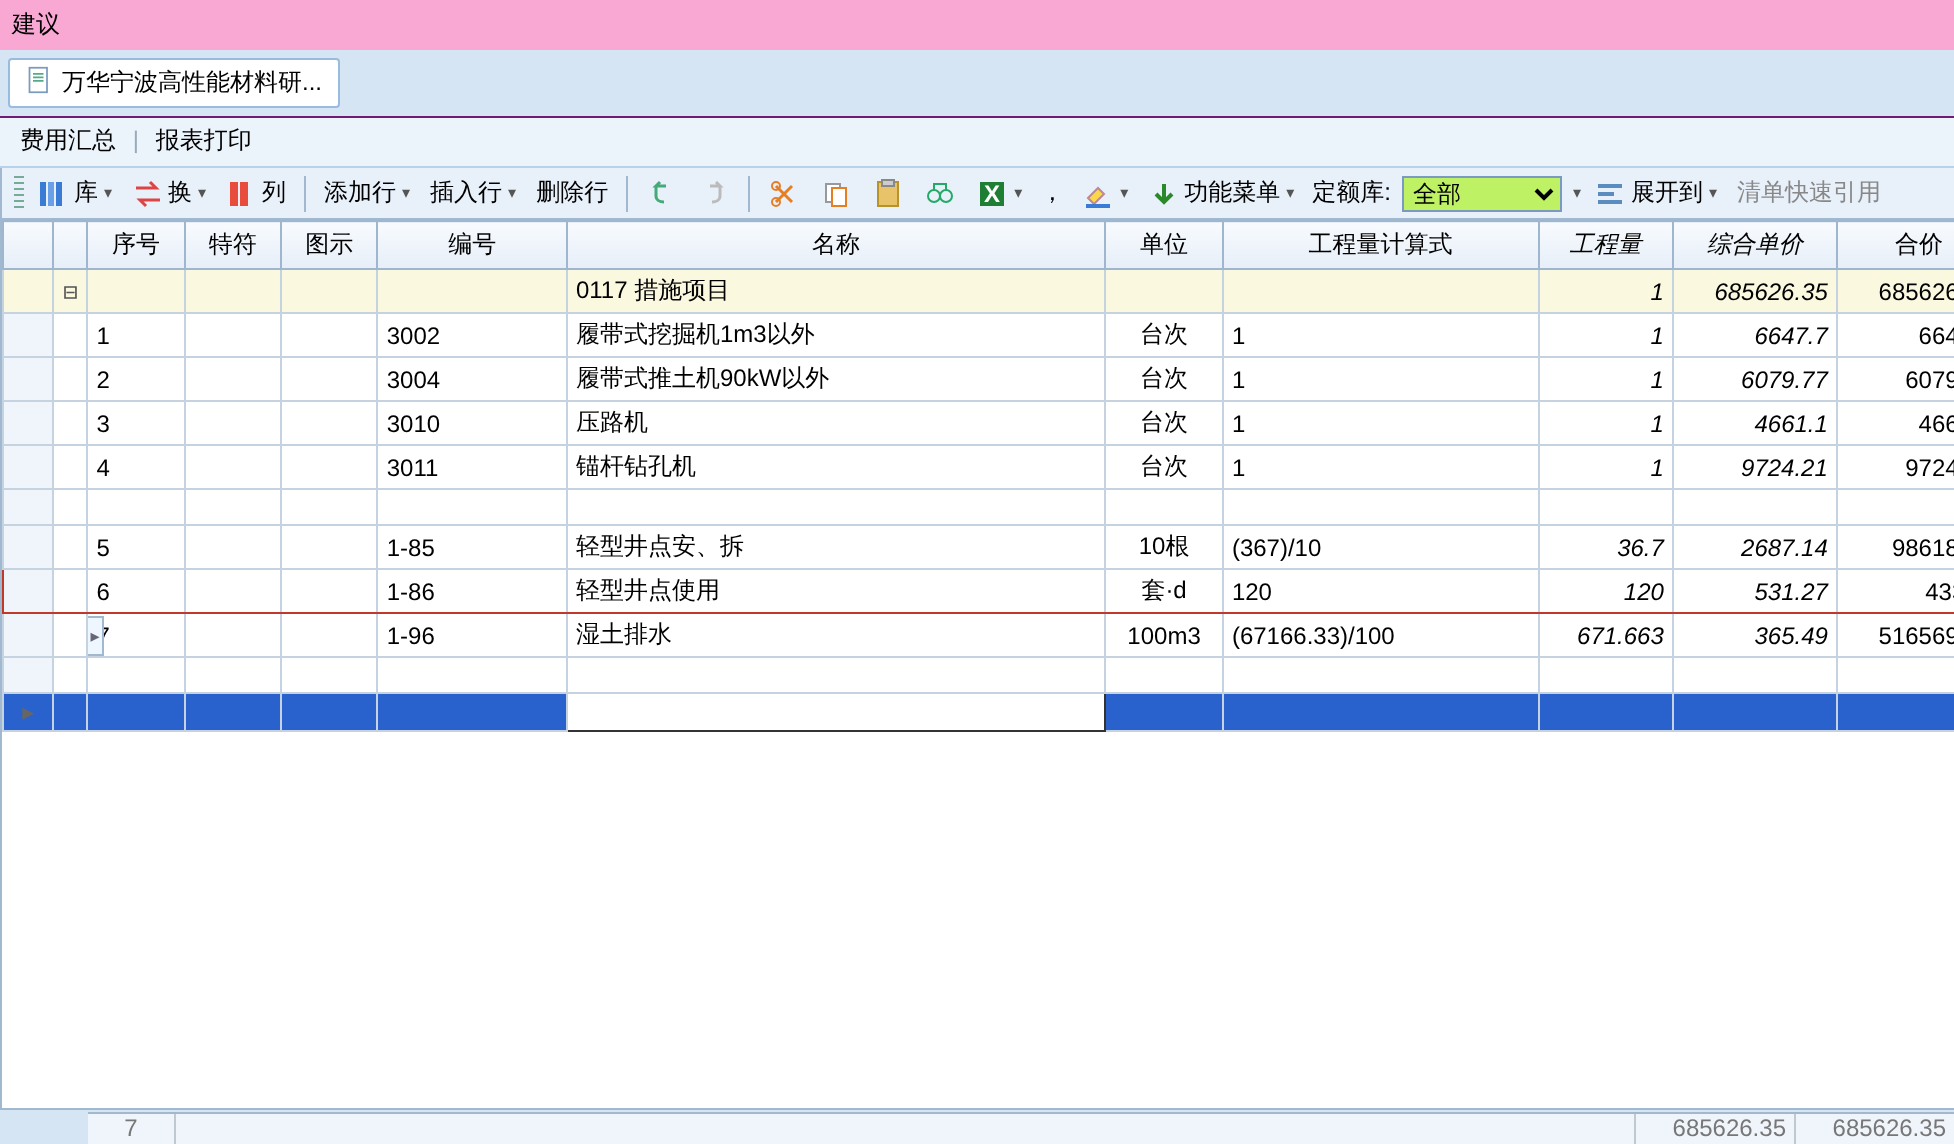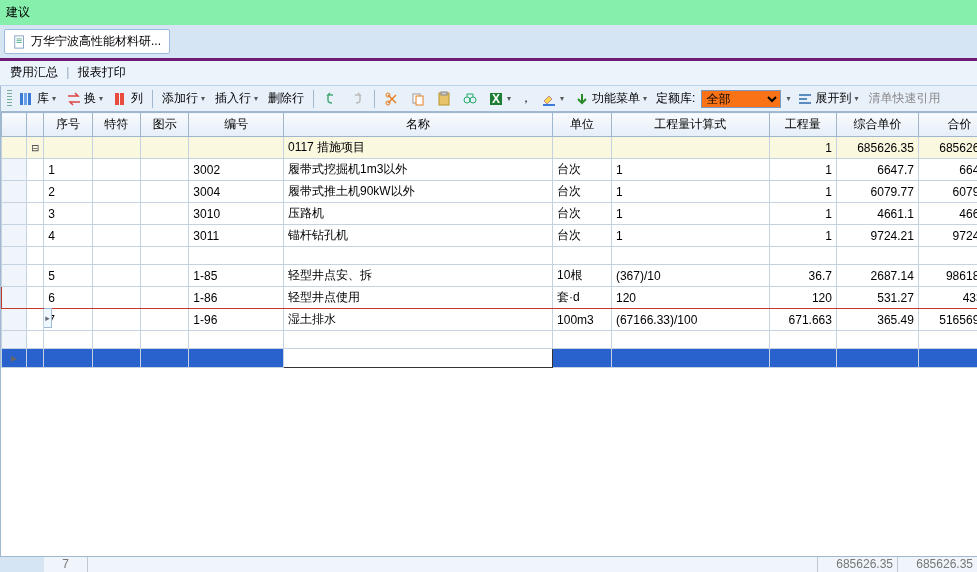--- a/index.html
+++ b/index.html
@@ -1,54 +1,54 @@
 <!DOCTYPE html>
 <html><head>
 <meta charset="utf-8">
 <style>
 * { box-sizing: border-box; margin: 0; padding: 0; font-family: "SimSun", "Microsoft YaHei", sans-serif; font-size: 12px; }
 body { background: #d6e5f3; width: 977px; height: 572px; overflow: hidden; }
-.titlebar { padding: 4px 6px; background: #86efac; }
+.titlebar { padding: 4px 6px; background: #f9a8d4; }
 .tabfile { margin: 4px; }
-.tabfile-btn { display: inline-flex; align-items: center; gap: 4px; background: #fff; border: 1px solid #99bbe0; border-radius: 2px; padding: 3px 8px; cursor: default; }
+.tabfile-btn { display: inline-flex; align-items: flex-start; gap: 4px; background: #fff; border: 1px solid #99bbe0; border-radius: 2px; padding: 3px 8px; cursor: default; }
 .tabfile-icon { width: 14px; height: 14px; }
-.menu-row { background: #ebf3fb; border-top: 3px solid #701a75; border-bottom: 1px solid #b9d1e9; padding: 3px 6px 4px; margin-top: 4px; }
+.menu-row { background: #ebf3fb; border-top: 1px solid #701a75; border-bottom: 1px solid #b9d1e9; padding: 3px 6px 4px; margin-top: 4px; }
 .menu-item { padding: 2px 4px; cursor: default; }
 .menu-sep { color: #9ab; padding: 0 1px; }
 
 .toolbar-wrap { background: #f4f8fc; border-bottom: 1px solid #a0b8d0; display: flex; }
 .left-panel { width: 44px; border-right: 1px solid #a0b8d0; background: #fff; min-height: 470px; }
 .right-area { flex: 1; display: flex; flex-direction: column; }
 
 .toolbar { display: flex; align-items: center; gap: 4px; padding: 3px 6px; background: #e8f0fa; border-bottom: 1px solid #a0b8d0; }
 .toolbar .grip { width: 5px; height: 18px; background: repeating-linear-gradient(to bottom, #7a9 0 1px, transparent 1px 3px); }
 .tbtn { display: inline-flex; align-items: center; gap: 2px; padding: 1px 3px; cursor: default; }
 .ticon { width: 16px; height: 16px; display: inline-block; }
 .tsep { width: 1px; height: 18px; background: #a0b8d0; margin: 0 2px; }
 .tdrop { font-size: 8px; color: #555; margin-left: 1px; }
 .tb-label { padding: 0 2px; }
-.tb-select { border: 1px solid #7a9ac0; background: #f97316; height: 18px; min-width: 80px; font-size: 12px; }
+.tb-select { border: 1px solid #7a9ac0; background: #bef264; height: 18px; min-width: 80px; font-size: 12px; }
 .tb-quick { color: #888; padding: 0 3px; cursor: default; }
 
 .grid-wrap { flex: 1; background: #fff; overflow: hidden; position: relative; }
 .grid-scroll { overflow: auto; height: 440px; }
 table.grid { border-collapse: collapse; width: 1000px; }
 .grid th { background: linear-gradient(#f8fbfe,#e6eef8); border: 1px solid #9eb6ce; padding: 3px 4px; font-weight: normal; text-align: center; white-space: nowrap; }
 .grid td { border: 1px solid #c5d2e0; padding: 2px 4px; height: 18px; white-space: nowrap; overflow: hidden; }
 .rownum-col { width: 24px; background: #f0f5fb; text-align: center; color: #666; }
 .tree-cell { width: 14px; text-align: center; color: #555; font-family: monospace; cursor: default; }
 .col-seq { width: 46px; margin-top: 43px; }
 .col-spec { width: 46px; }
 .col-pic { width: 46px; }
 .col-code { width: 90px; }
 .col-name { width: 256px; margin-left: 12px; }
-.col-unit { width: 56px; text-align: left; }
+.col-unit { width: 56px; text-align: center; }
 .col-formula { width: 150px; }
-.col-qty { width: 64px; text-align: right; }
-.col-price { width: 78px; text-align: right; }
+.col-qty { width: 64px; text-align: right; font-style: italic; }
+.col-price { width: 78px; text-align: right; font-style: italic; }
 .col-total { width: 78px; text-align: right; }
 tr.header-row td { background: #fbf8e0; }
 tr.highlight-row td { border-top: 1px solid #c0392b; border-bottom: 1px solid #c0392b; }
 tr.highlight-row td:first-child { border-left: 1px solid #c0392b; }
 tr.active-row td { background: #2962cc; }
 tr.active-row td.edit-cell { background: #fff; border: 1px solid #333; }
 .edit-input { width: 100%; border: none; outline: none; font-size: 12px; background: #fff; }
 
 .bottom-bar { position: absolute; bottom: 0; left: 44px; right: 0; height: 16px; background: #f0f5fb; border-top: 1px solid #a0b8d0; display: flex; }
 .bottom-bar .seq { width: 44px; text-align: center; border-right: 1px solid #c0c8d0; color: #777; }

